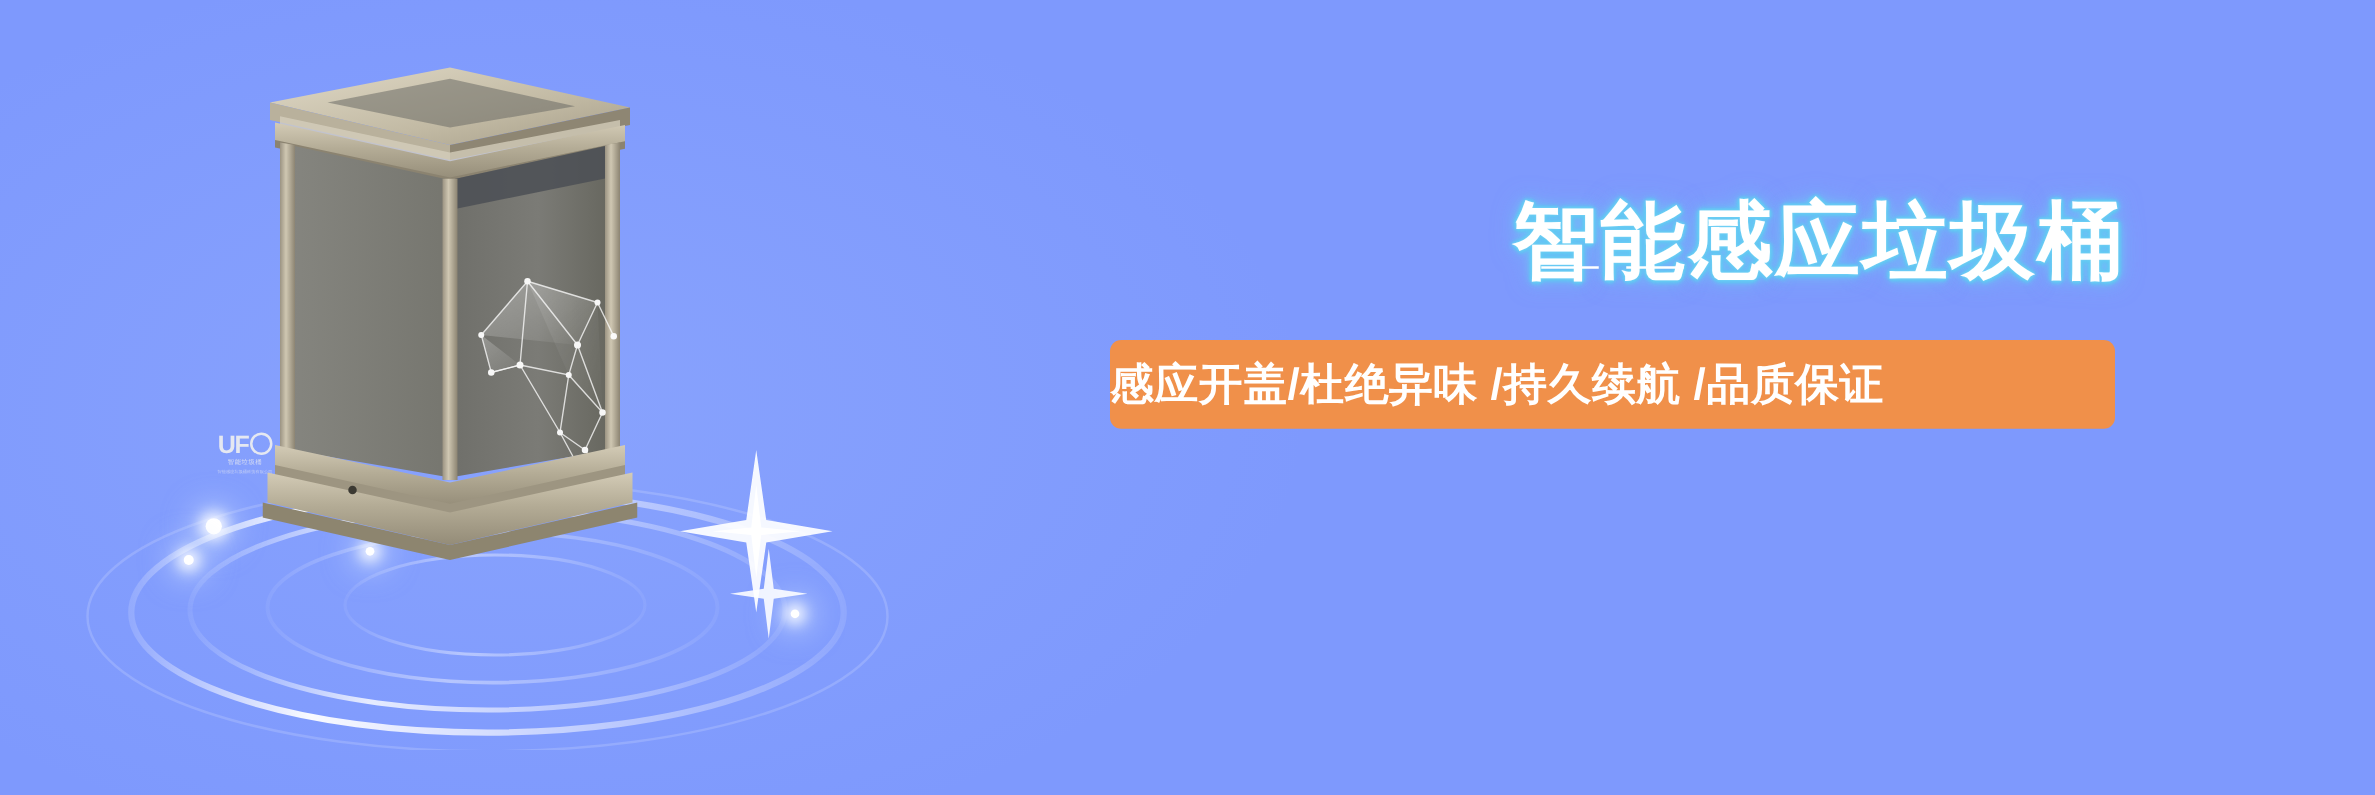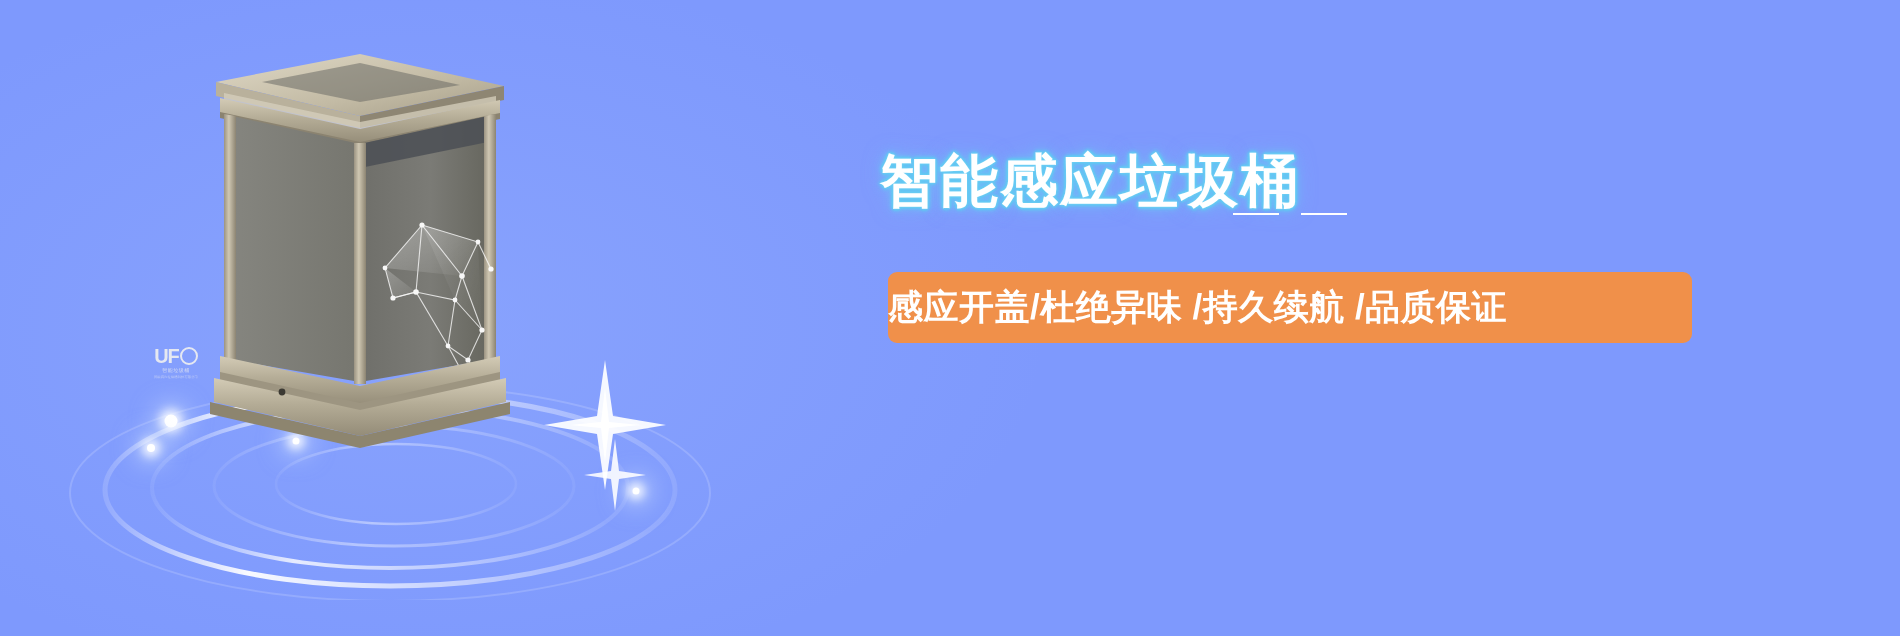--- a/index.html
+++ b/index.html
@@ -63,21 +63,21 @@
   .bin {
     position: absolute;
     left: 150px;
     top: 0px;
     width: 300px;
     height: 420px;
   }
 
   .bin-logo {
     position: absolute;
-    left: 80px;
+    left: 100px;
     top: 316px;
     width: 72px;
     text-align: center;
     color: rgba(240,240,240,0.90);
     line-height: 1;
     user-select: none;
   }
   .bin-logo .mark {
     font-size: 20px;
     font-weight: 700;
@@ -113,22 +113,22 @@
     top: 0;
     width: 960px;
     height: 636px;
   }
 
   .headline {
     position: absolute;
     left: 0;
     top: 113px;
     width: 820px;
-    text-align: left;
-    font-size: 58px;
+    text-align: right;
+    font-size: 68px;
     font-weight: 700;
     color: #ffffff;
     letter-spacing: 2px;
     line-height: 1;
     white-space: nowrap;
     text-shadow:
        0 0 2px #7fd6f7,
        2px 0 3px #61c8f2,
       -2px 0 3px #61c8f2,
        0 2px 3px #61c8f2,

